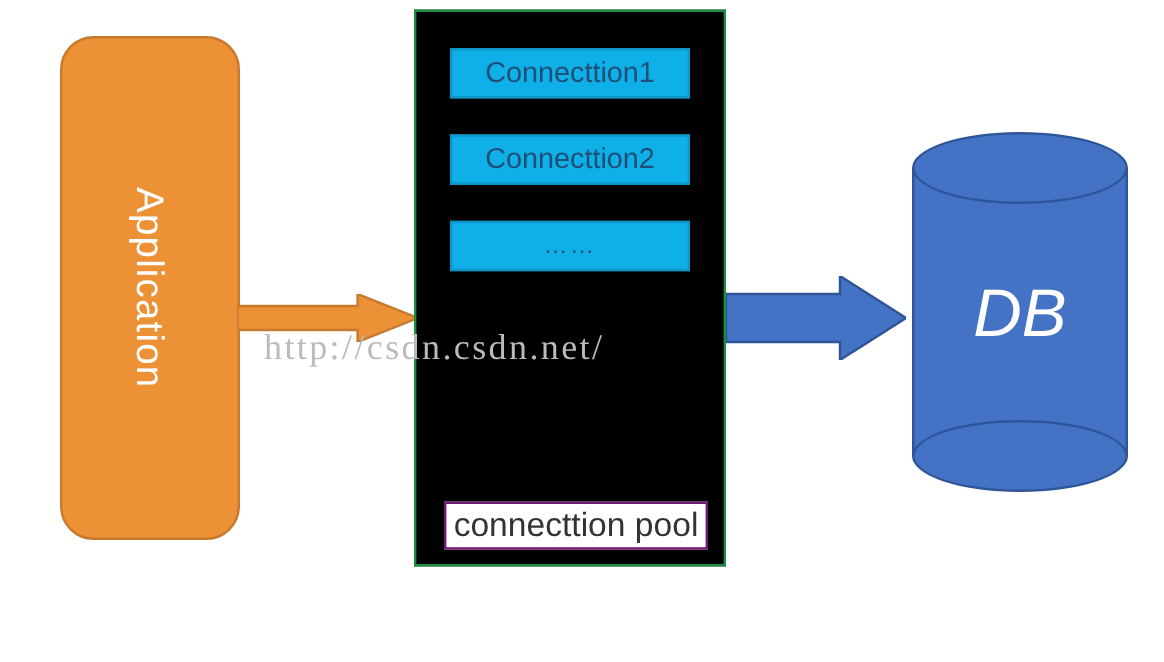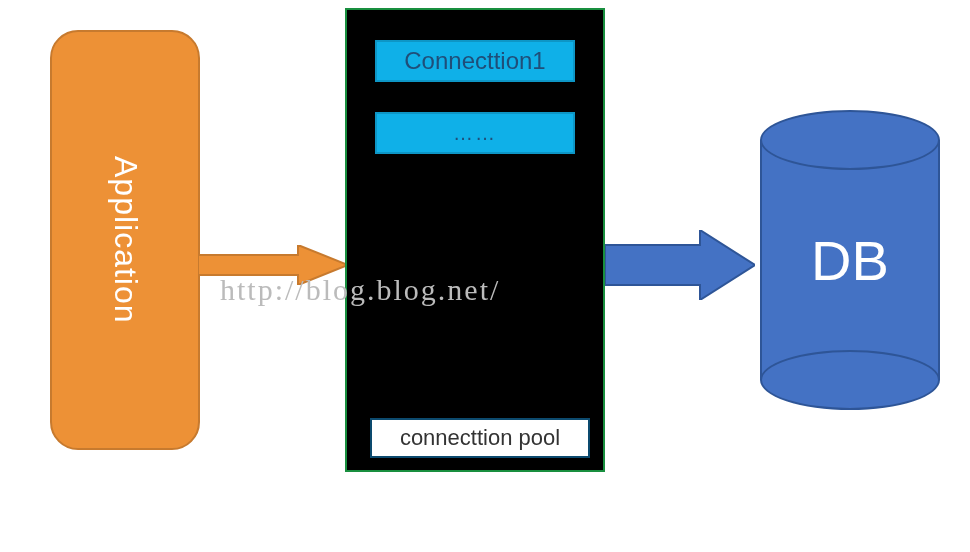--- a/index.html
+++ b/index.html
@@ -58,36 +58,37 @@
     border: 2px solid #0D96C6;
   }
   .conn-item.ellipsis {
     color: #1F4E79;
     font-size: 20px;
     letter-spacing: 2px;
   }
   .pool-label {
     background: #ffffff;
     color: #333333;
-    font-size: 22px;
+    font-size: 28px;
     width: 220px;
     height: 40px;
     display: flex;
     align-items: center;
     justify-content: center;
-    border: 2px solid #0c4a6e;
+    border: 2px solid #701a75;
     margin-top: auto;
     margin-left: 10px;
   }
   .db-cyl {
     position: absolute;
     left: 760px;
     top: 110px;
     width: 180px;
     height: 300px;
+    font-style: italic;
   }
   .db-cyl .body {
     position: absolute;
     top: 30px;
     left: 0;
     width: 180px;
     height: 240px;
     background: #4472C4;
     border-left: 2px solid #2E5597;
     border-right: 2px solid #2E5597;
@@ -159,28 +160,29 @@
 <div class="app-box">
   <span class="app-label">Application</span>
 </div>
 
 <svg class="arrow1" viewBox="0 0 150 40">
   <polygon points="0,10 100,10 100,0 150,20 100,40 100,30 0,30" fill="#ED9136" stroke="#C77A2E" stroke-width="2"></polygon>
 </svg>
 
 <div class="pool-box">
   <div class="conn-item">Connecttion1</div>
+  <div class="conn-item">Connecttion2</div>
   <div class="conn-item ellipsis">……</div>
   <div class="pool-label">connecttion pool</div>
 </div>
 
 <svg class="arrow2" viewBox="0 0 150 70">
   <polygon points="0,15 95,15 95,0 150,35 95,70 95,55 0,55" fill="#4472C4" stroke="#2E5597" stroke-width="2"></polygon>
 </svg>
 
 <div class="db-cyl">
   <div class="body"></div>
   <div class="bottom-ellipse"></div>
   <div class="top-ellipse"></div>
   <div class="db-label">DB</div>
 </div>
 
-<div class="watermark">http://blog.blog.net/</div>
+<div class="watermark">http://csdn.csdn.net/</div>
 
 </body></html>

